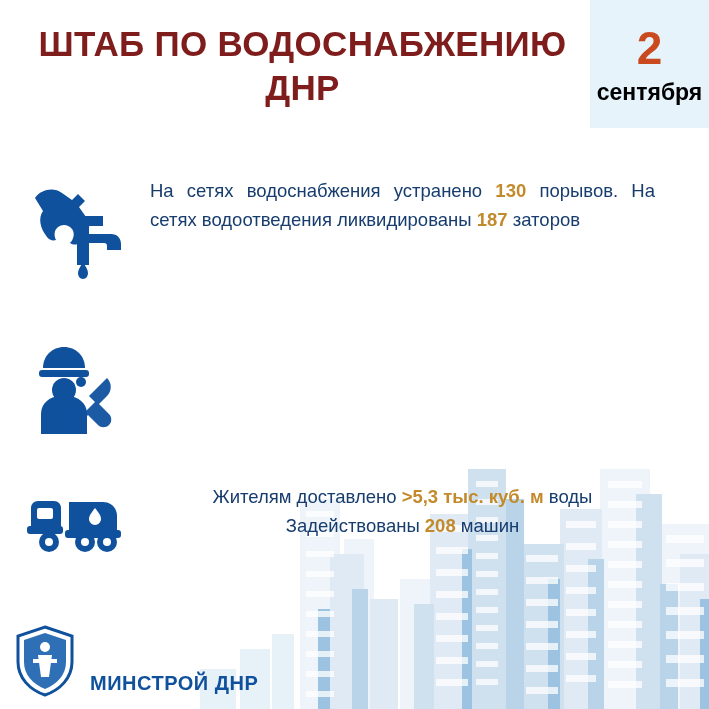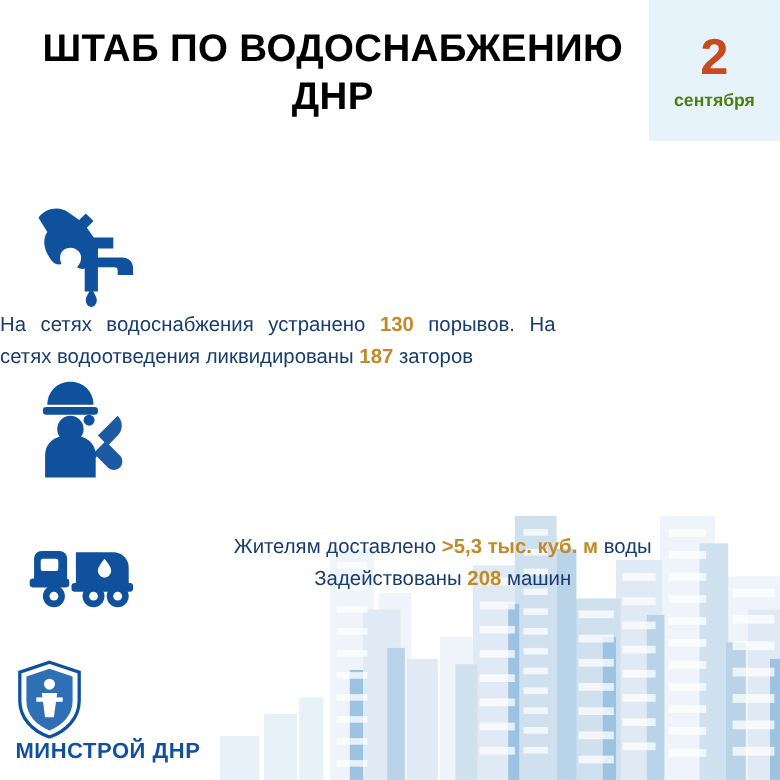--- a/index.html
+++ b/index.html
@@ -38,21 +38,21 @@
     left: 0;
     width: 709px;
     height: 128px;
   }
   .title {
     position: absolute;
     left: 30px;
     top: 22px;
     width: 545px;
     text-align: center;
-    color: #000000;
+    color: #7f1d1d;
     font-size: 35px;
     line-height: 1.26;
     font-weight: bold;
     letter-spacing: 0.3px;
   }
   .date-box {
     position: absolute;
     right: 0;
     top: 0;
     width: 119px;
@@ -64,35 +64,35 @@
     justify-content: center;
   }
   .date-day {
     color: #c94a1e;
     font-size: 46px;
     font-weight: bold;
     line-height: 1;
     margin-bottom: 10px;
   }
   .date-month {
-    color: #4d7c0f;
-    font-size: 16px;
+    color: #000000;
+    font-size: 23px;
     font-weight: bold;
     line-height: 1;
   }
 
   
   .fact {
     position: absolute;
     left: 0;
     width: 709px;
     display: flex;
     align-items: flex-start;
   }
-  .fact-1 { top: 176px; flex-direction: column; }
+  .fact-1 { top: 176px; }
   .fact-2 { top: 334px; }
   .fact-3 { top: 482px; }
 
   .fact-icon {
     width: 150px;
     min-width: 150px;
     display: flex;
     justify-content: center;
     padding-top: 4px;
   }
@@ -108,22 +108,21 @@
     color: #c28a2a;
     font-weight: bold;
   }
 
   
   .footer {
     position: absolute;
     left: 14px;
     bottom: 12px;
     display: flex;
-    align-items: flex-start;
-    flex-direction: column;
+    align-items: flex-end;
   }
   .footer-emblem {
     width: 62px;
     height: 72px;
     margin-right: 14px;
   }
   .footer-label {
     color: #10519e;
     font-size: 20px;
     font-weight: bold;

